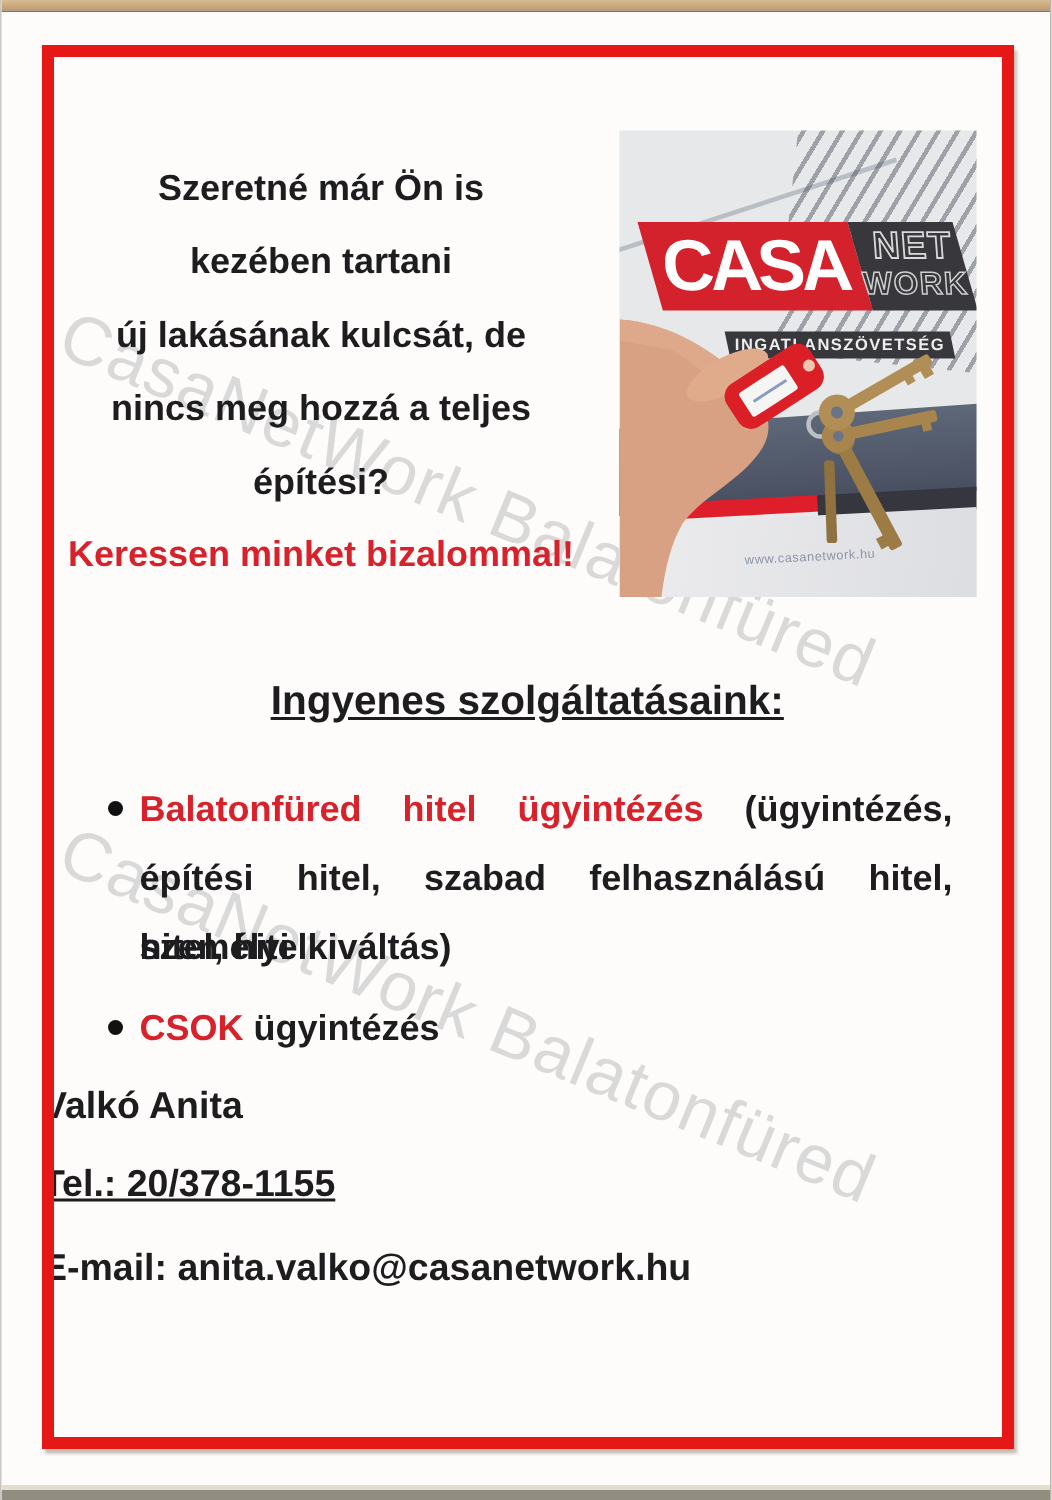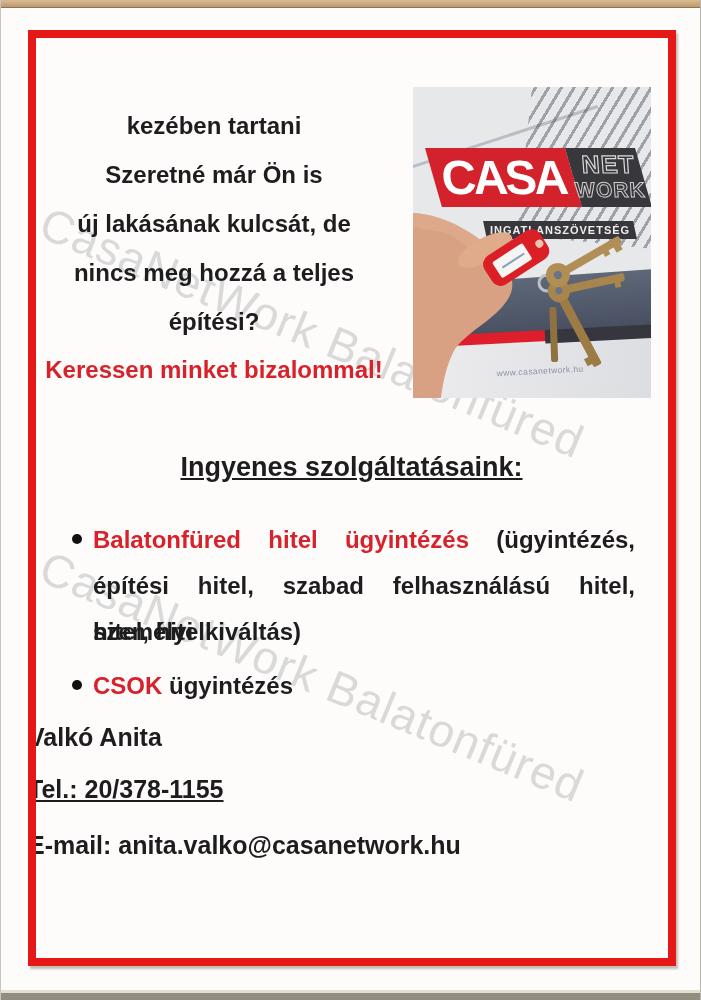--- a/index.html
+++ b/index.html
@@ -83,22 +83,22 @@
 <div class="page">
 
   <div class="top-bar"></div>
 
   <div class="watermark wm1">CasaNetWork Balatonfüred</div>
   <div class="watermark wm2">CasaNetWork Balatonfüred</div>
 
   <div class="red-frame"></div>
 
   <div class="intro">
+    <div class="intro-line">Szeretné már Ön is</div>
     <div class="intro-line">kezében tartani</div>
-    <div class="intro-line">Szeretné már Ön is</div>
     <div class="intro-line">új lakásának kulcsát, de</div>
     <div class="intro-line">nincs meg hozzá a teljes</div>
     <div class="intro-line">építési?</div>
   </div>
 
   <div class="cta">Keressen minket bizalommal!</div>
 
   <div class="photo">
     <div class="ph-streak-line"></div>
     <div class="ph-streaks-tr"></div>

